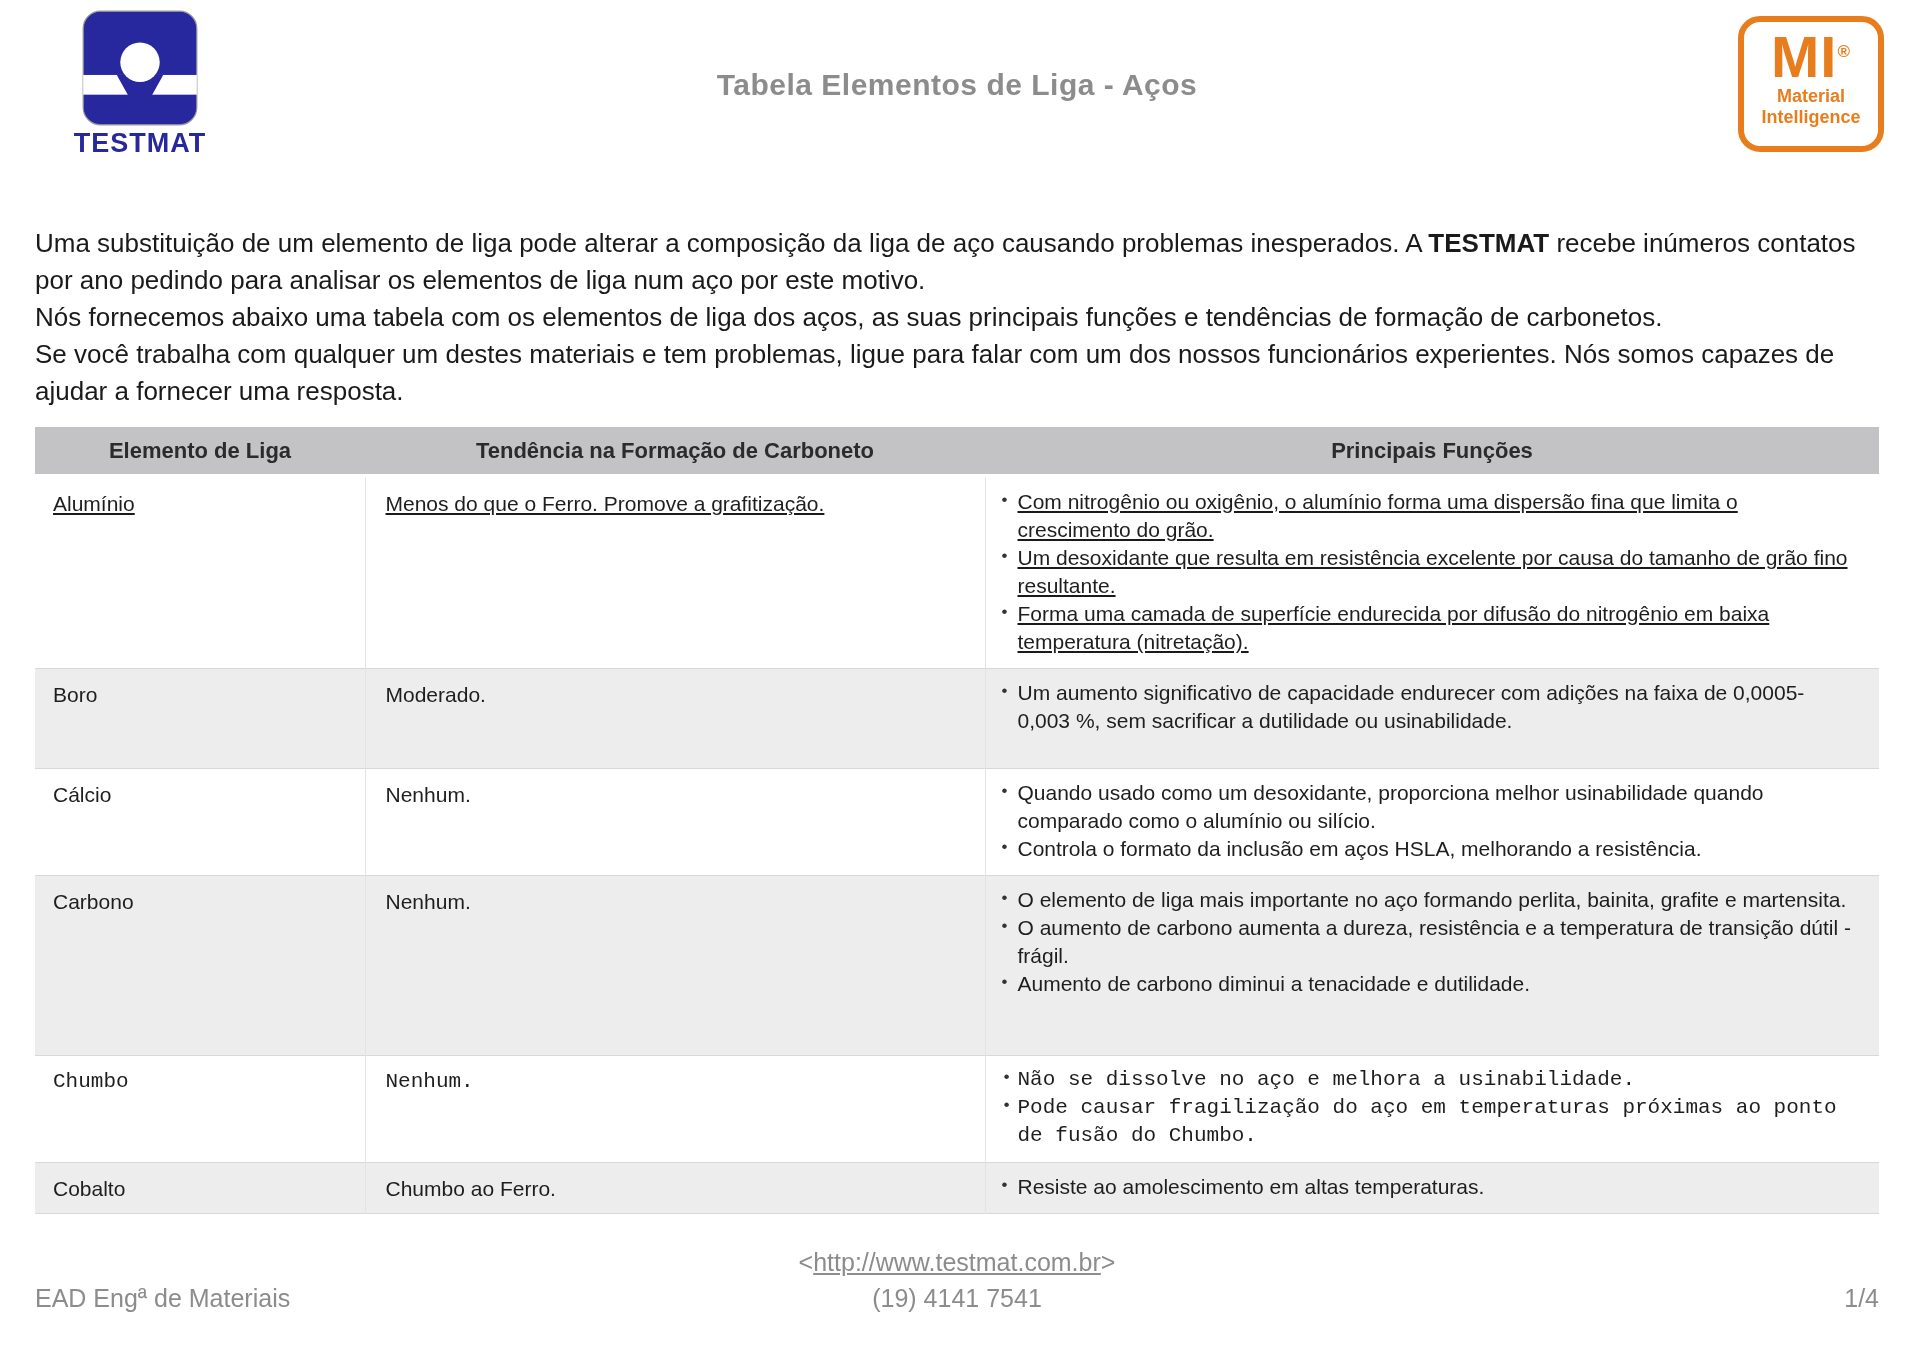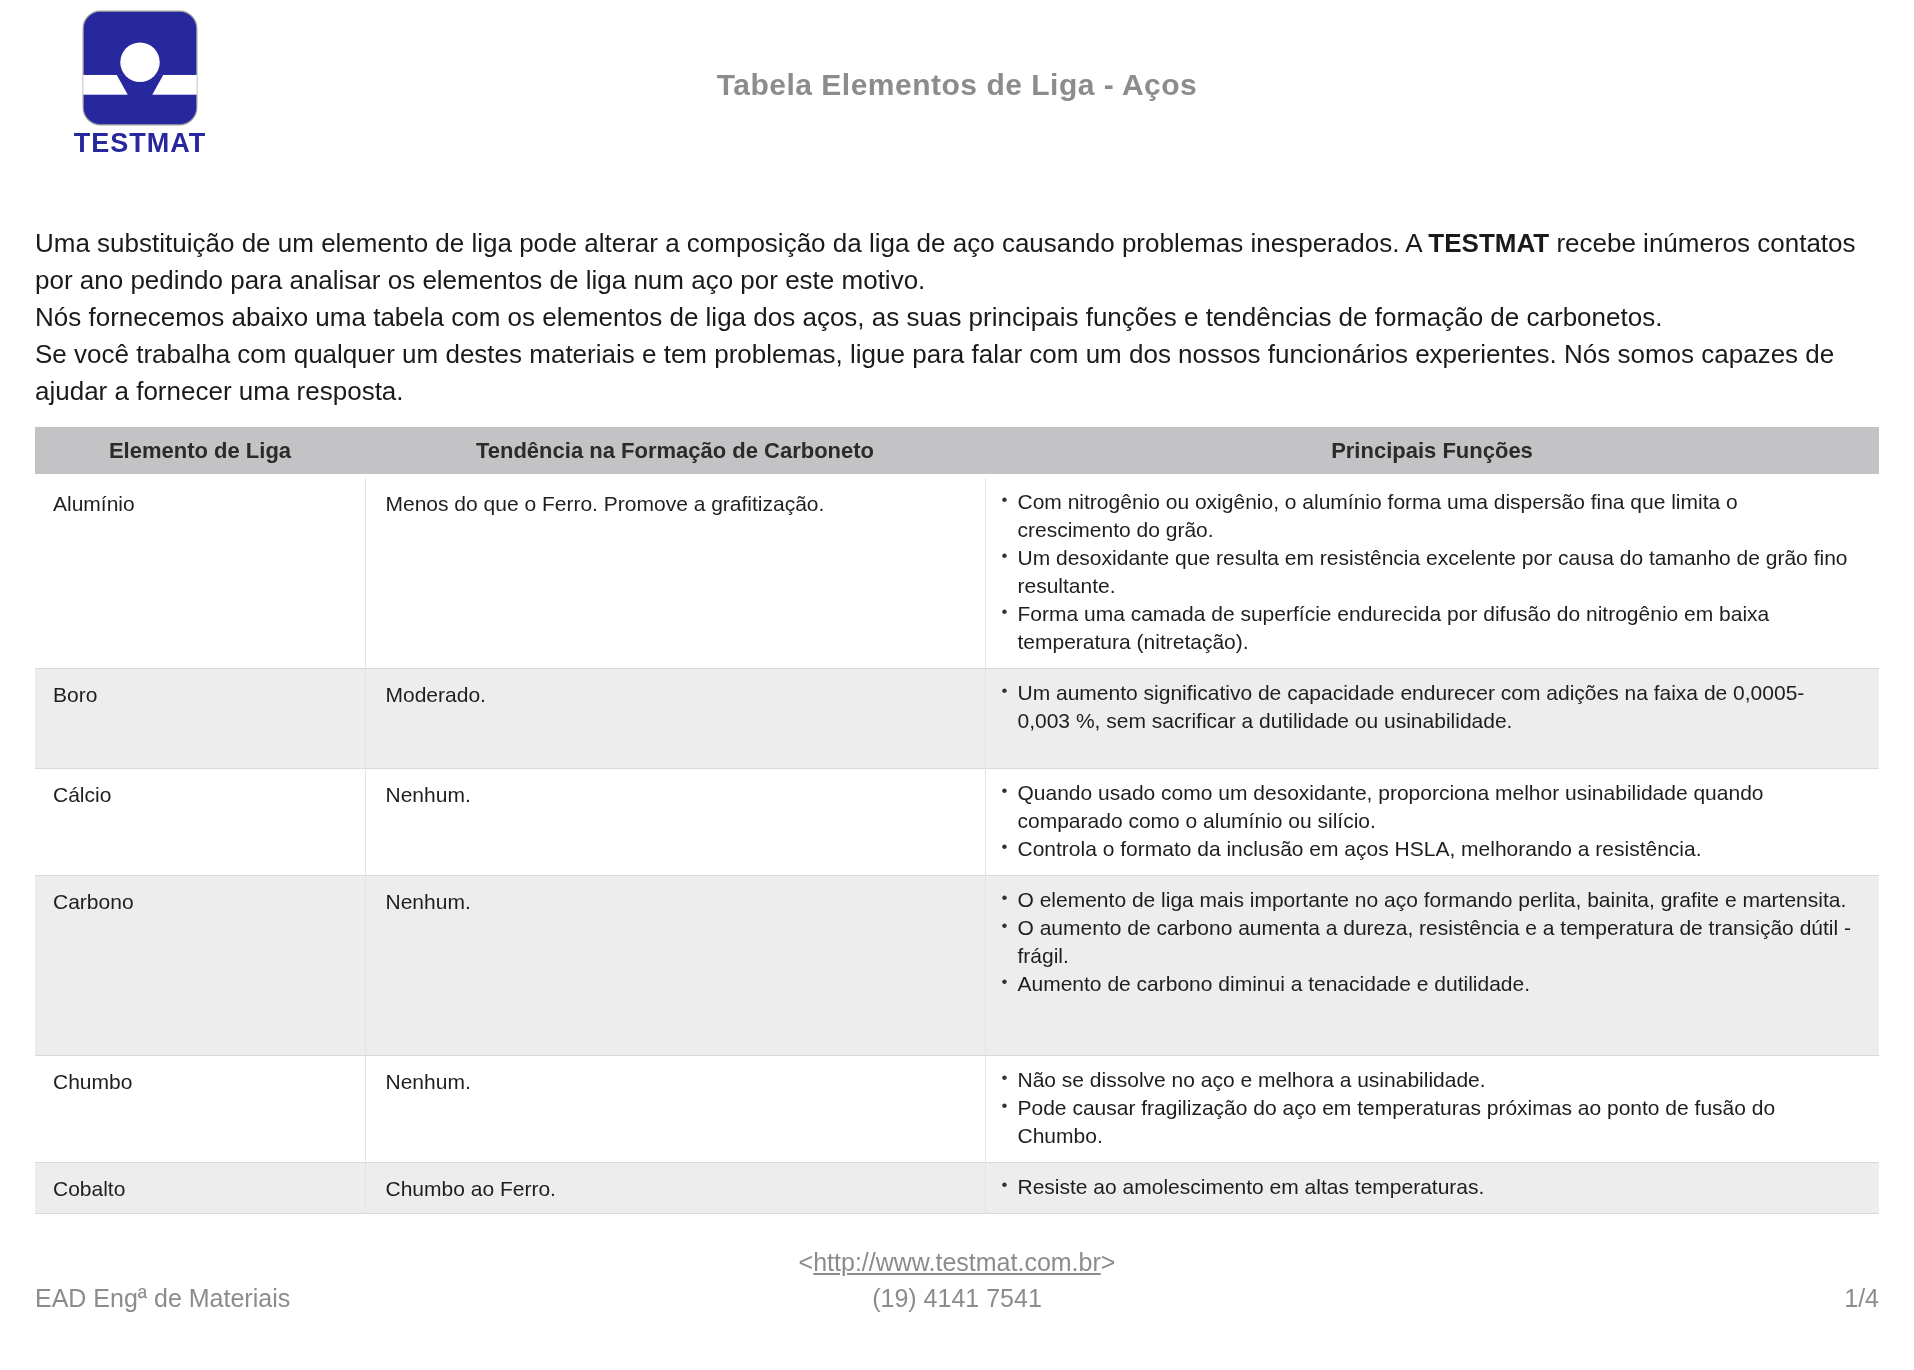--- a/index.html
+++ b/index.html
@@ -130,25 +130,25 @@
     padding-left:22px;
   }
   ul.fn-list li::before{
     content:"\2022";
     position:absolute;
     left:6px; top:-2px;
     font-size:17px;
     color:#333;
   }
   
-  table.alloy tbody tr:nth-child(1){height:190px;}
+  table.alloy tbody tr:nth-child(1){height:190px;text-decoration:underline;}
   table.alloy tbody tr:nth-child(2){height:100px;}
   table.alloy tbody tr:nth-child(3){height:86px;}
   table.alloy tbody tr:nth-child(4){height:180px;}
-  table.alloy tbody tr:nth-child(5){height:106px;}
+  table.alloy tbody tr:nth-child(5){height:106px;font-family:Liberation Mono, monospace;}
   table.alloy tbody tr:nth-child(6){height:40px;}
 
   
   .footer{
     position:relative;
     margin-top:30px;
     padding:0 35px;
     color:var(--muted_gray);
     font-size:25px;
     line-height:36px;
@@ -181,20 +181,25 @@
         <rect x="1" y="1" width="98" height="98" rx="15" fill="#28289e" stroke="#9a9a9a" stroke-width="1"></rect>
         <rect x="1" y="56" width="98" height="17" fill="#ffffff"></rect>
         <polygon points="30,56 50,92 70,56" fill="#28289e"></polygon>
         <circle cx="50" cy="45" r="17" fill="#ffffff"></circle>
       </svg>
       <div class="brand-name">TESTMAT</div>
     </div>
 
     <div class="doc-title">Tabela Elementos de Liga - Aços</div>
 
+    <div class="mi-badge">
+      <div class="mi-mark"><span>MI</span><span class="mi-reg">®</span></div>
+      <div class="mi-line">Material</div>
+      <div class="mi-line">Intelligence</div>
+    </div>
   </div>
 
   <div class="intro">
     <p><span>Uma substituição de um elemento de liga pode alterar a composição da liga de aço causando problemas inesperados. A </span><b>TESTMAT</b><span> recebe inúmeros contatos por ano pedindo para analisar os elementos de liga num aço por este motivo.</span></p>
     <p>Nós fornecemos abaixo uma tabela com os elementos de liga dos aços, as suas principais funções e tendências de formação de carbonetos.</p>
     <p>Se você trabalha com qualquer um destes materiais e tem problemas, ligue para falar com um dos nossos funcionários experientes. Nós somos capazes de ajudar a fornecer uma resposta.</p>
   </div>
 
   <div class="alloy-table-wrap">
     <table class="alloy">

